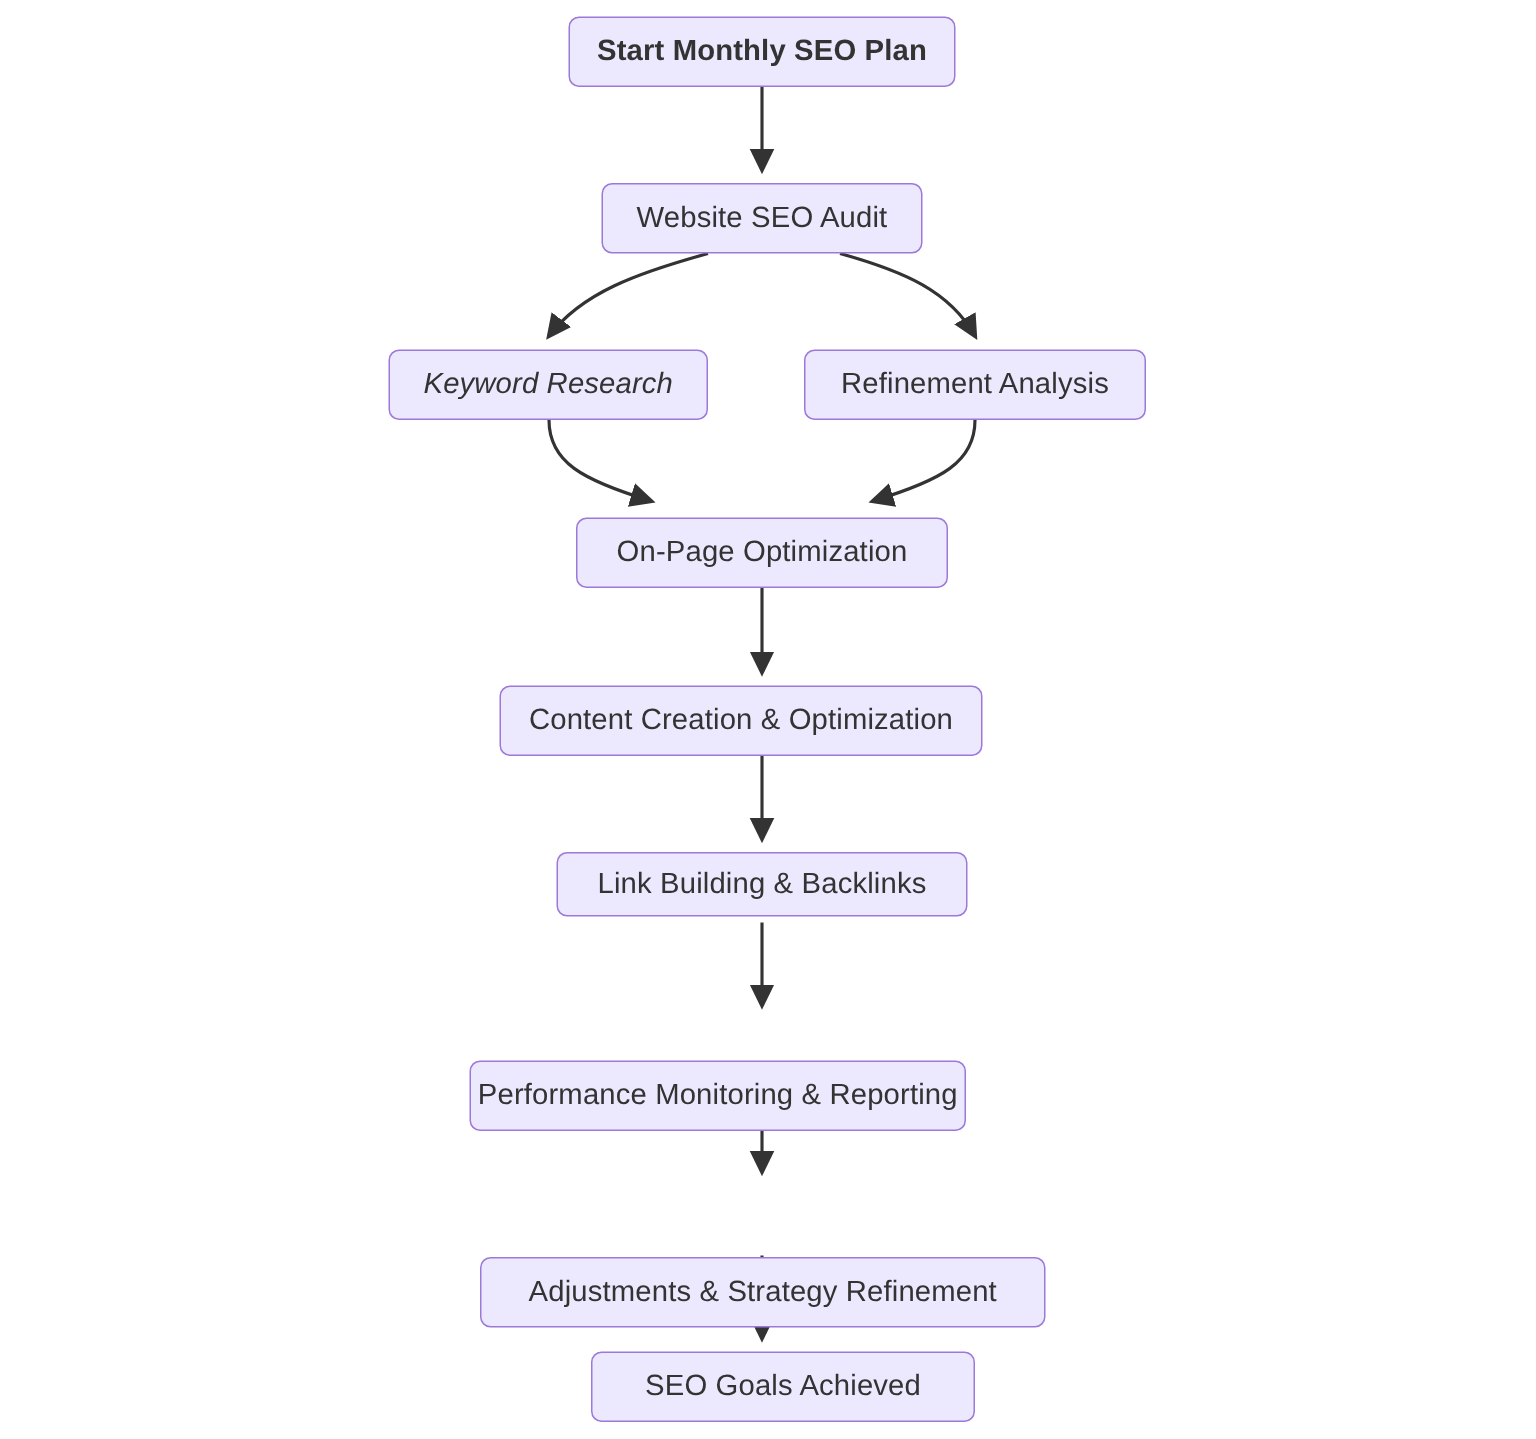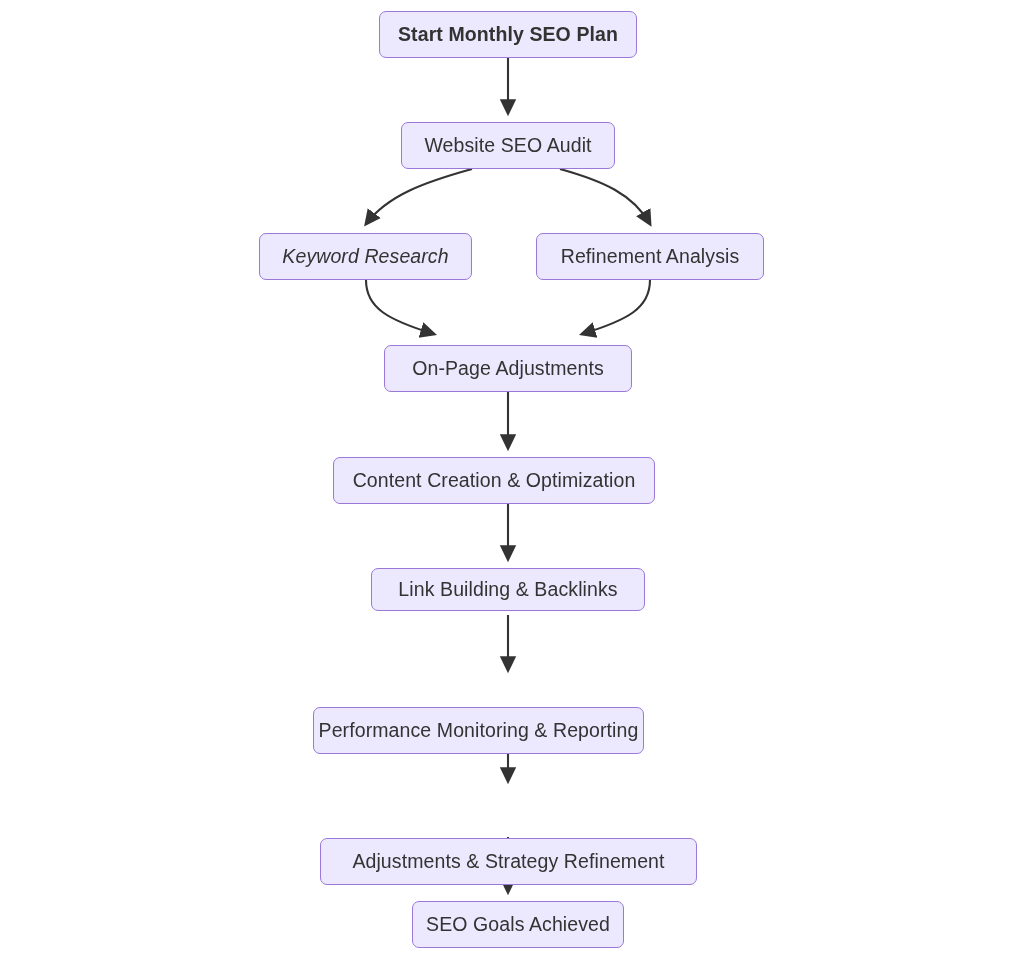--- a/index.html
+++ b/index.html
@@ -94,36 +94,36 @@
 
   <div class="node" style="left:259px; top:233px; width:213px; height:47px;font-style:italic;">
     <span class="node-label">Keyword Research</span>
   </div>
 
   <div class="node" style="left:536px; top:233px; width:228px; height:47px;">
     <span class="node-label">Refinement Analysis</span>
   </div>
 
   <div class="node" style="left:384px; top:345px; width:248px; height:47px;">
-    <span class="node-label">On-Page Adjustments</span>
+    <span class="node-label">On-Page Optimization</span>
   </div>
 
   <div class="node" style="left:333px; top:457px; width:322px; height:47px;">
     <span class="node-label">Content Creation &amp; Optimization</span>
   </div>
 
   <div class="node" style="left:371px; top:568px; width:274px; height:43px;">
     <span class="node-label">Link Building &amp; Backlinks</span>
   </div>
 
   <div class="node" style="left:313px; top:707px; width:331px; height:47px;justify-content:center;">
     <span class="node-label">Performance Monitoring &amp; Reporting</span>
   </div>
 
   <div class="node" style="left:320px; top:790px; width:377px; height:47px;margin-top:48px;">
     <span class="node-label">Adjustments &amp; Strategy Refinement</span>
   </div>
 
-  <div class="node" style="left:394px; top:901px; width:212px; height:47px;margin-left:18px;">
+  <div class="node" style="left:394px; top:901px; width:256px; height:47px;">
     <span class="node-label">SEO Goals Achieved</span>
   </div>
 
 </div>
 
 </body></html>

